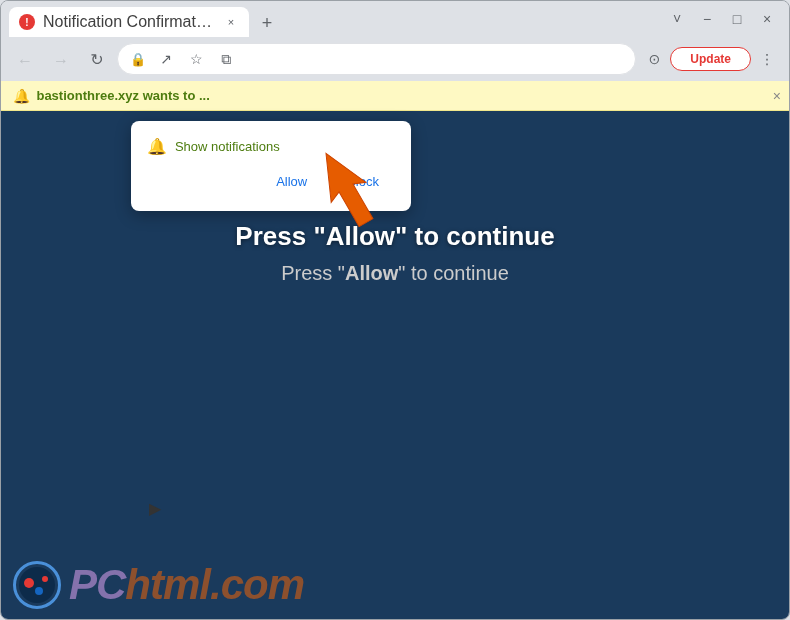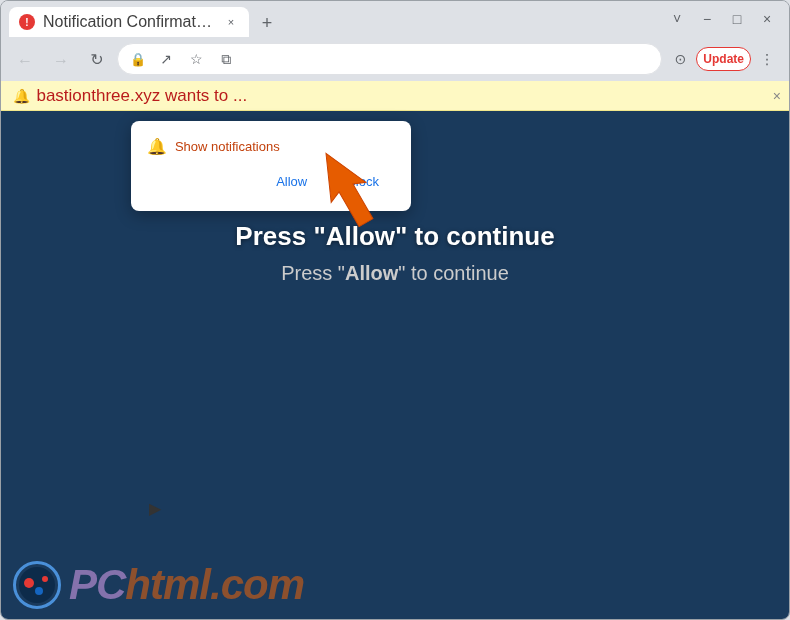--- a/index.html
+++ b/index.html
@@ -187,21 +187,21 @@
       display: flex;
       align-items: center;
       gap: 2px;
     }
 
     .update-btn {
       background: white;
       border: 1.5px solid #e53935;
       color: #e53935;
       border-radius: 14px;
-      padding: 4px 6px;
+      padding: 4px 19px;
       font-size: 12px;
       font-weight: 600;
       cursor: pointer;
     }
 
     
     .page-content {
       flex: 1;
       background: #1a3a5c;
       position: relative;
@@ -220,22 +220,23 @@
       color: #666;
       position: relative;
     }
 
     .notif-bar-icon {
       margin-right: 6px;
       font-size: 14px;
     }
 
     .notif-bar-text {
-      font-size: 17px;
-      color: #b91c1c;
+      font-size: 13px;
+      color: #4d7c0f;
+      font-weight: bold;
     }
 
     .notif-bar-close {
       position: absolute;
       right: 8px;
       top: 50%;
       transform: translateY(-50%);
       color: #888;
       font-size: 14px;
       cursor: pointer;
@@ -261,21 +262,21 @@
       margin-bottom: 12px;
     }
 
     .popup-bell-icon {
       color: #5f6368;
       font-size: 16px;
     }
 
     .popup-site-text {
       font-size: 13px;
-      color: #c2410c;
+      color: #4d7c0f;
     }
 
     .popup-buttons {
       display: flex;
       justify-content: flex-end;
       gap: 8px;
     }
 
     .popup-btn {
       padding: 6px 16px;

